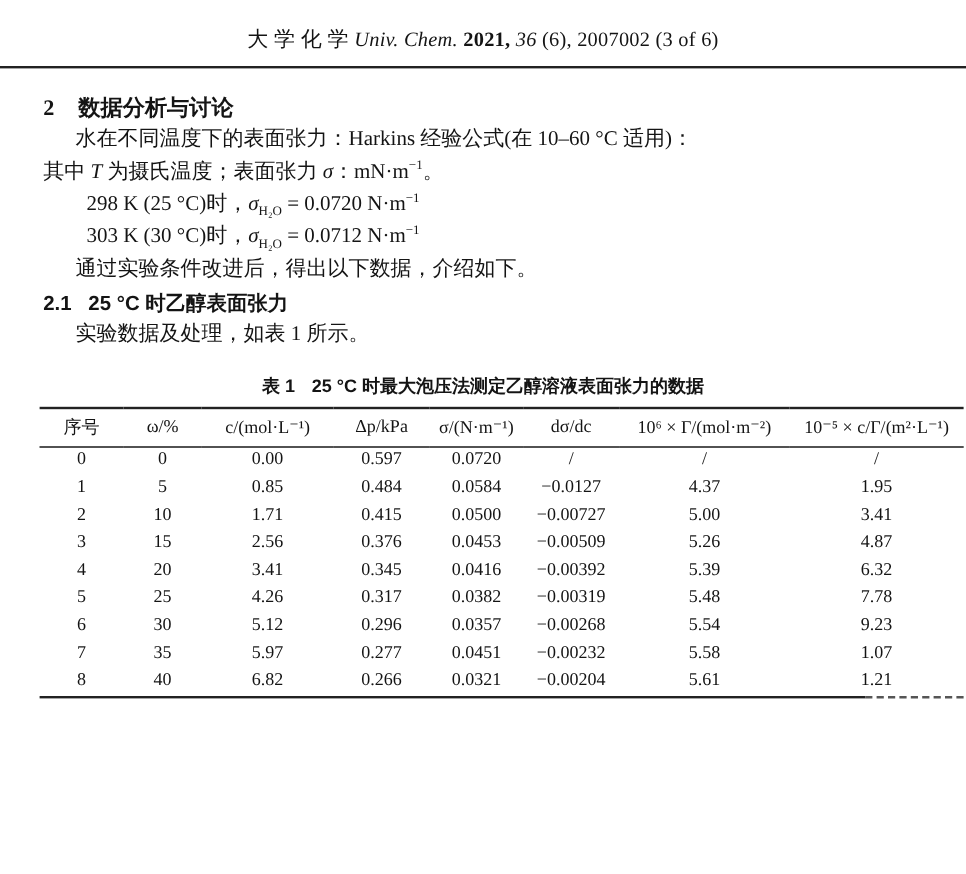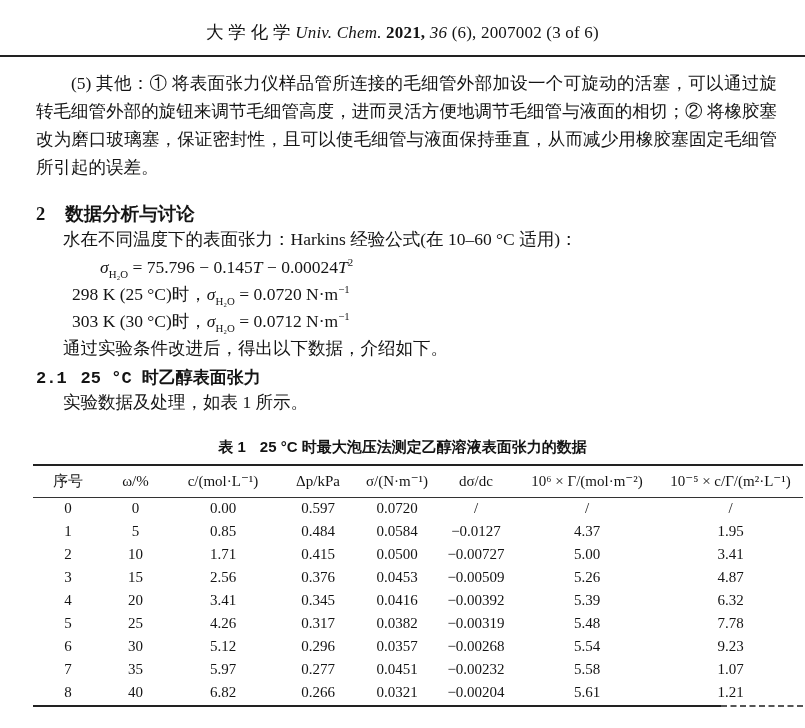--- a/index.html
+++ b/index.html
@@ -11,21 +11,21 @@
   sup,sub{font-size:0.62em;line-height:0;}
   
   .journal-header{padding-top:20px;text-align:center;font-size:17px;letter-spacing:0.2px;}
   .journal-header .cn{font-size:17.5px;}
   .rule{margin-top:11px;border-top:2.5px solid #222;width:100%;}
   
   .para{margin:12px 28px 0 36px;font-size:17.5px;line-height:28px;text-align:justify;text-indent:2em;}
   
   .h2{margin:20px 0 0 36px;font-family:Liberation Serif, serif;font-weight:bold;font-size:18.5px;}
   .h2 .hnum{margin-right:20px;}
-  .h21{margin:4px 0 0 36px;font-family:Liberation Mono, monospace;font-weight:bold;font-size:17px;}
+  .h21{margin:4px 0 0 36px;font-family:Liberation Sans, sans-serif;font-weight:bold;font-size:17px;}
   .h21 .hnum{margin-right:14px;}
   
   .line{margin:0 28px 0 36px;font-size:17.5px;line-height:27px;}
   .ind{text-indent:27px;}
   .center-ind{margin-left:72px;}
   .formula{margin:1px 0 0 100px;font-size:17.5px;line-height:27px;}
   
   .tbl-caption{margin:22px 0 0 0;text-align:center;font-family:"Liberation Sans","DejaVu Sans",sans-serif;font-weight:bold;font-size:15px;}
   .tbl-caption .lab{margin-right:14px;}
   .tbl-wrap{margin:7px 0 0 33px;width:770px;}
@@ -43,30 +43,29 @@
 <body>
 
 <div class="page">
 
   <div class="journal-header">
     <span class="cn">大 学 化 学 </span><span class="it">Univ. Chem. </span><b>2021, </b><span class="it">36 </span><span>(6), 2007002 (3 of 6)</span>
   </div>
 
   <div class="rule"></div>
 
-  <p class="para">(5) 其他：① 将表面张力仪样品管所连接的毛细管外部加设一个可旋动的活塞，可以通过旋转毛细管外部的旋钮来调节毛细管高度，进而灵活方便地调节毛细管与液面的相切；② 将橡胶塞改为磨口玻璃塞，保证密封性，且可以使毛细管与液面保持垂直，从而减少用橡胶塞固定毛细管所引起的误差。</p>
 
   <h2 class="h2">
     <span class="hnum">2</span><span>数据分析与讨论</span>
   </h2>
 
   <p class="line ind">水在不同温度下的表面张力：Harkins 经验公式(在 10–60 °C 适用)：</p>
 
-  <p class="formula"><span class="it">σ</span><sub>H₂O</sub><span> = 75.796 − 0.145</span><span class="it">T</span><span> − 0.00024</span><span class="it">T</span><sup>2</sup></p>
-
+
+  <p class="line"><span>其中 </span><span class="it">T</span><span> 为摄氏温度；表面张力 </span><span class="it">σ</span><span>：mN·m</span><sup>−1</sup><span>。</span></p>
 
   <p class="line center-ind"><span>298 K (25 °C)时，</span><span class="it">σ</span><sub>H₂O</sub><span> = 0.0720 N·m</span><sup>−1</sup></p>
 
   <p class="line center-ind"><span>303 K (30 °C)时，</span><span class="it">σ</span><sub>H₂O</sub><span> = 0.0712 N·m</span><sup>−1</sup></p>
 
   <p class="line ind">通过实验条件改进后，得出以下数据，介绍如下。</p>
 
   <h3 class="h21">
     <span class="hnum">2.1</span><span>25 °C 时乙醇表面张力</span>
   </h3>

